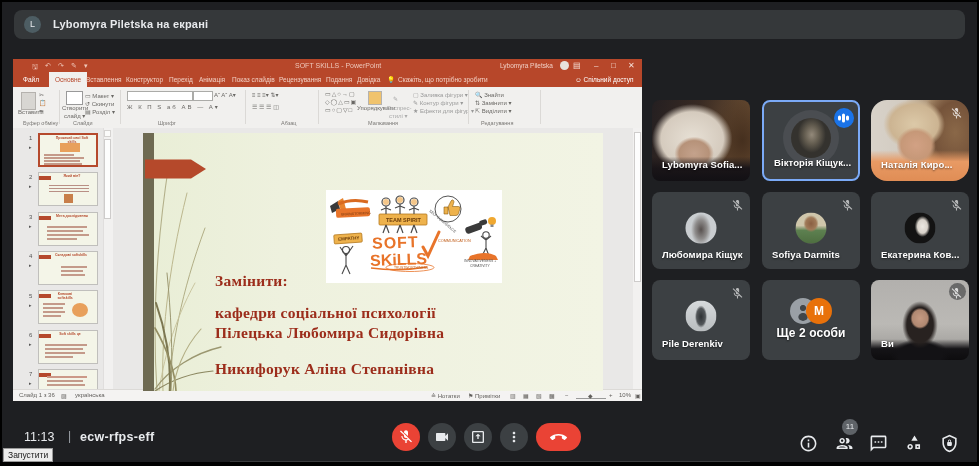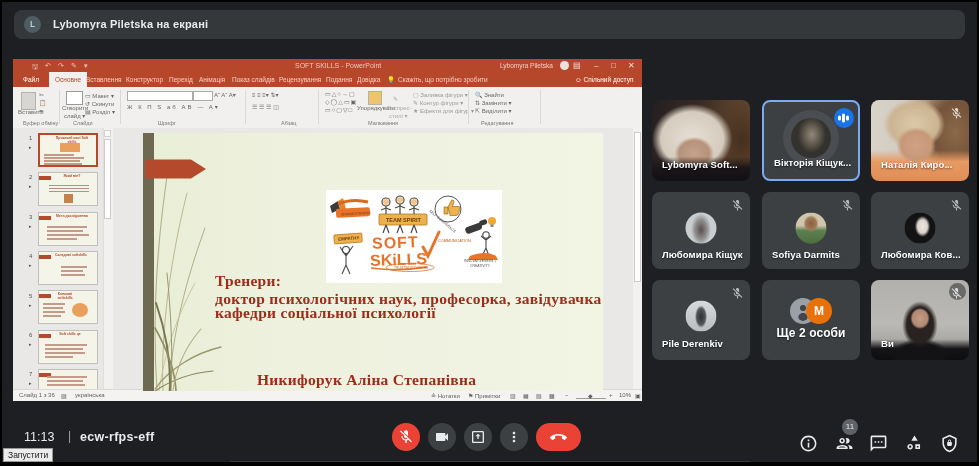--- a/index.html
+++ b/index.html
@@ -56,21 +56,21 @@
       linear-gradient(to top, #121014 0%, #1a1518 16%, rgba(0,0,0,0) 30%),
       radial-gradient(26px 22px at 43% 66%, #c4a28c 0%, #b69279 58%, rgba(0,0,0,0) 76%),
       radial-gradient(60px 52px at 41% 48%, #e7e0d5 0%, #d5cbbe 52%, rgba(0,0,0,0) 67%),
       radial-gradient(40px 60px at 92% 50%, #452f1e 0%, rgba(0,0,0,0) 80%),
       linear-gradient(105deg, #241f21 0%, #382a23 40%, #5e452f 72%, #6e5034 100%);}
   #t3{background:
       radial-gradient(26px 24px at 46% 56%, #d2a184 0%, #c69878 58%, rgba(0,0,0,0) 76%),
       radial-gradient(44px 36px at 44% 30%, #dcc9a8 0%, #ccb492 55%, rgba(0,0,0,0) 70%),
       linear-gradient(to top, #e08d55 0%, #e89a64 24%, rgba(0,0,0,0) 38%),
       radial-gradient(40px 55px at 86% 40%, #8a6848 0%, #75533a 55%, rgba(0,0,0,0) 90%),
-      linear-gradient(90deg, #d8d2c9 0%, #d2cbc1 35%, #a98d6d 62%, #8a6a4c 100%);}
+      linear-gradient(90deg, #d8d2c9 0%, #d2cbc1 35%, #a98d6d 62%, #8a6a4c 100%); border-radius: 16px;}
   #t9{background:
       radial-gradient(11px 12px at 50% 48%, #c59a82 0%, #b08871 70%, rgba(0,0,0,0) 88%),
       radial-gradient(24px 32px at 50% 56%, #282220 0%, #282220 55%, rgba(0,0,0,0) 74%),
       radial-gradient(36px 20px at 50% 94%, #131215 0%, #131215 60%, rgba(0,0,0,0) 82%),
       linear-gradient(to top, #0d0c0e 0%, #151417 14%, rgba(0,0,0,0) 26%),
       linear-gradient(180deg, #b2b0ad 0%, #bbb9b5 55%, #969491 100%);}
   .ring{position:absolute;left:50%;top:36px;transform:translate(-50%,-50%);width:56px;height:56px;border-radius:50%;background:#4a4d51;}
   .ava{position:absolute;left:50%;top:36px;transform:translate(-50%,-50%);width:40px;height:40px;border-radius:50%;}
   #av2{background:radial-gradient(14px 18px at 52% 42%, #93897a 0%, #655e51 50%, #34322e 100%);}
   #av4{width:31px;height:31px;background:radial-gradient(10px 16px at 50% 55%, #57504e 0%, #8f8d8c 60%, #c9cdd0 100%);}
@@ -349,29 +349,29 @@
             <path d="M160,48 l0,10 M160,50 l-5,-4 M160,50 l5,-4 M160,58 l-4,8 M160,58 l3,8" stroke="#4a4a4a" stroke-width="1.1" fill="none"></path>
             <path d="M144,66 q16,-6 26,0 l2,4 l-30,0 z" fill="#e8742a"></path>
             <circle cx="166" cy="31" r="4" fill="#f0a830"></circle>
             <rect x="164.5" y="34.5" width="3" height="2.5" fill="#888"></rect>
             <text x="138" y="72" font-size="3.4" fill="#555">INNOVATIVENESS +</text>
             <text x="144" y="77" font-size="3.4" fill="#555">CREATIVITY</text>
           </g>
         </g>
       </svg>
     </div>
-    <div class="red" style="top:139px;">Тренери:</div>
-    <div class="red" style="top:157px;">доктор психологічних наук, професорка, завідувачка</div>
+    <div class="red" style="top:139px;">Замінити:</div>
     <div class="red" style="top:171px;">кафедри соціальної психології</div>
-    <div class="red" style="top:238px;margin-left:42px;">Никифорук Аліна Степанівна</div>
+    <div class="red" style="top:191px;">Пілецька Любомира Сидорівна</div>
+    <div class="red" style="top:227px;">Никифорук Аліна Степанівна</div>
   </div>
 </div>
 
 <div class="tile" id="t1" style="left:652px;top:100px;">
-  <div class="name" style="font-weight:bold;">Lybomyra Soft...</div>
+  <div class="name" style="font-weight:bold;">Lybomyra Sofia...</div>
 </div>
 <div class="tile" id="t2" style="left:762px;top:100px;box-sizing:border-box;border:2px solid #7baaf7;">
   <div class="ring"></div>
   <div class="ava" id="av2"></div>
   <div class="audio">
       <span class="ab" style="left:4px;height:5px;"></span>
       <span class="ab" style="left:8px;height:9px;"></span>
       <span class="ab" style="left:12px;height:5px;"></span>
     </div>
   <div class="name">Вікторія Кіщук...</div>
@@ -395,21 +395,21 @@
       <path fill="#ffffff" fill-opacity=".75" d="M15 10.6V5c0-1.7-1.3-3-3-3S9 3.3 9 5v.2l6 5.4zM4.4 2.3L3 3.7l6 5.4v1.5c0 1.7 1.3 3 3 3 .4 0 .7-.1 1-.2l1.6 1.5c-.8.4-1.7.6-2.6.6-2.8 0-5.4-2.1-5.4-5.1H5c0 3.4 2.7 6.2 6 6.7V21h2v-3.9c.9-.1 1.7-.4 2.4-.9l4.2 3.8 1.4-1.4L4.4 2.3z"></path>
     </svg>
   <div class="ava" id="av5"></div>
   <div class="name" style="bottom:9px;">Sofiya Darmits</div>
 </div>
 <div class="tile" id="t6" style="left:871px;top:192px;height:77px;">
   <svg class="micoff" viewBox="0 0 24 24">
       <path fill="#ffffff" fill-opacity=".75" d="M15 10.6V5c0-1.7-1.3-3-3-3S9 3.3 9 5v.2l6 5.4zM4.4 2.3L3 3.7l6 5.4v1.5c0 1.7 1.3 3 3 3 .4 0 .7-.1 1-.2l1.6 1.5c-.8.4-1.7.6-2.6.6-2.8 0-5.4-2.1-5.4-5.1H5c0 3.4 2.7 6.2 6 6.7V21h2v-3.9c.9-.1 1.7-.4 2.4-.9l4.2 3.8 1.4-1.4L4.4 2.3z"></path>
     </svg>
   <div class="ava" id="av6"></div>
-  <div class="name" style="bottom:9px;">Любомира Ков...</div>
+  <div class="name" style="bottom:9px;">Екатерина Ков...</div>
 </div>
 
 <div class="tile" id="t7" style="left:652px;top:280px;height:80px;">
   <svg class="micoff" viewBox="0 0 24 24">
       <path fill="#ffffff" fill-opacity=".75" d="M15 10.6V5c0-1.7-1.3-3-3-3S9 3.3 9 5v.2l6 5.4zM4.4 2.3L3 3.7l6 5.4v1.5c0 1.7 1.3 3 3 3 .4 0 .7-.1 1-.2l1.6 1.5c-.8.4-1.7.6-2.6.6-2.8 0-5.4-2.1-5.4-5.1H5c0 3.4 2.7 6.2 6 6.7V21h2v-3.9c.9-.1 1.7-.4 2.4-.9l4.2 3.8 1.4-1.4L4.4 2.3z"></path>
     </svg>
   <div class="ava" id="av7"></div>
   <div class="name">Pile Derenkiv</div>
 </div>
 <div class="tile" id="t8" style="left:762px;top:280px;height:80px;">

